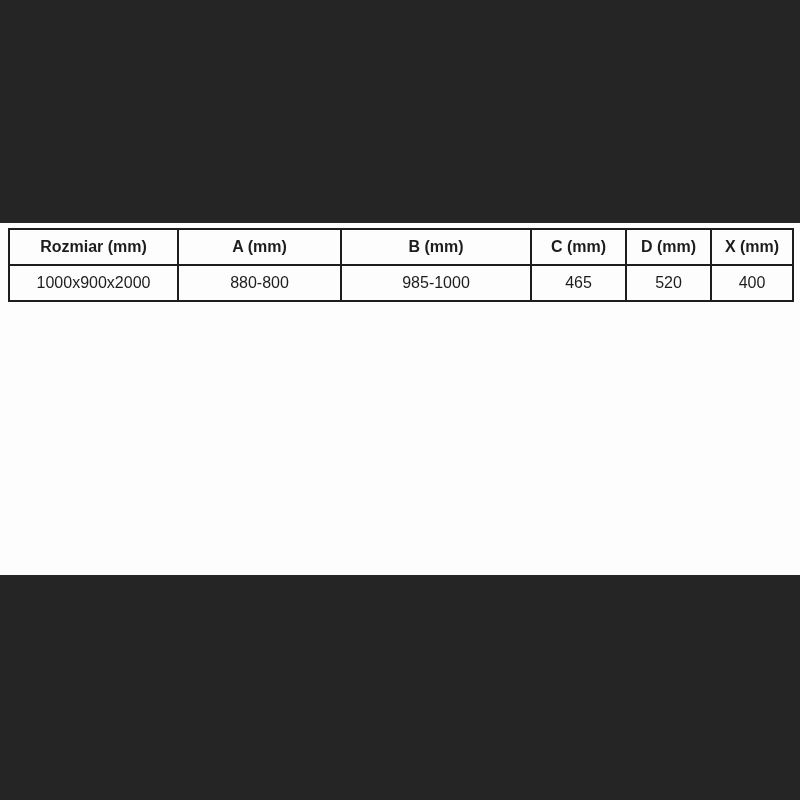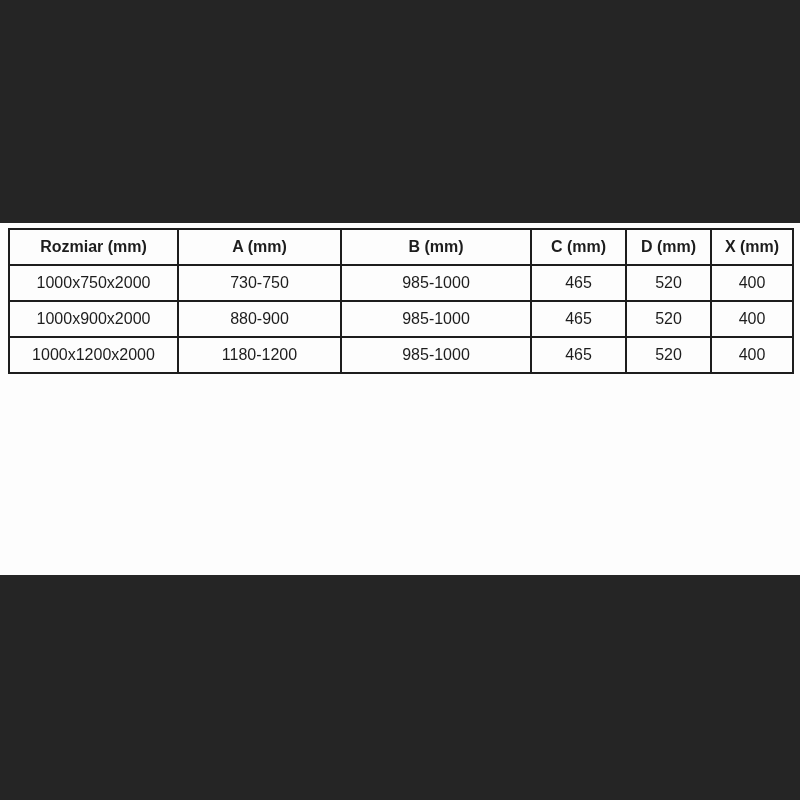--- a/index.html
+++ b/index.html
@@ -74,38 +74,22 @@
             <th>Rozmiar (mm)</th>
             <th>A (mm)</th>
             <th>B (mm)</th>
             <th>C (mm)</th>
             <th>D (mm)</th>
             <th>X (mm)</th>
           </tr>
       </thead>
       <tbody>
           <tr>
-            <td>1000x750x2000</td>
-            <td>730-750</td>
-            <td>985-1000</td>
-            <td>465</td>
-            <td>520</td>
-            <td>400</td>
-          </tr>
-          <tr>
             <td>1000x900x2000</td>
-            <td>880-900</td>
-            <td>985-1000</td>
-            <td>465</td>
-            <td>520</td>
-            <td>400</td>
-          </tr>
-          <tr>
-            <td>1000x1200x2000</td>
-            <td>1180-1200</td>
+            <td>880-800</td>
             <td>985-1000</td>
             <td>465</td>
             <td>520</td>
             <td>400</td>
           </tr>
         </tbody>
     </table>
   </div>
 </div>
 

